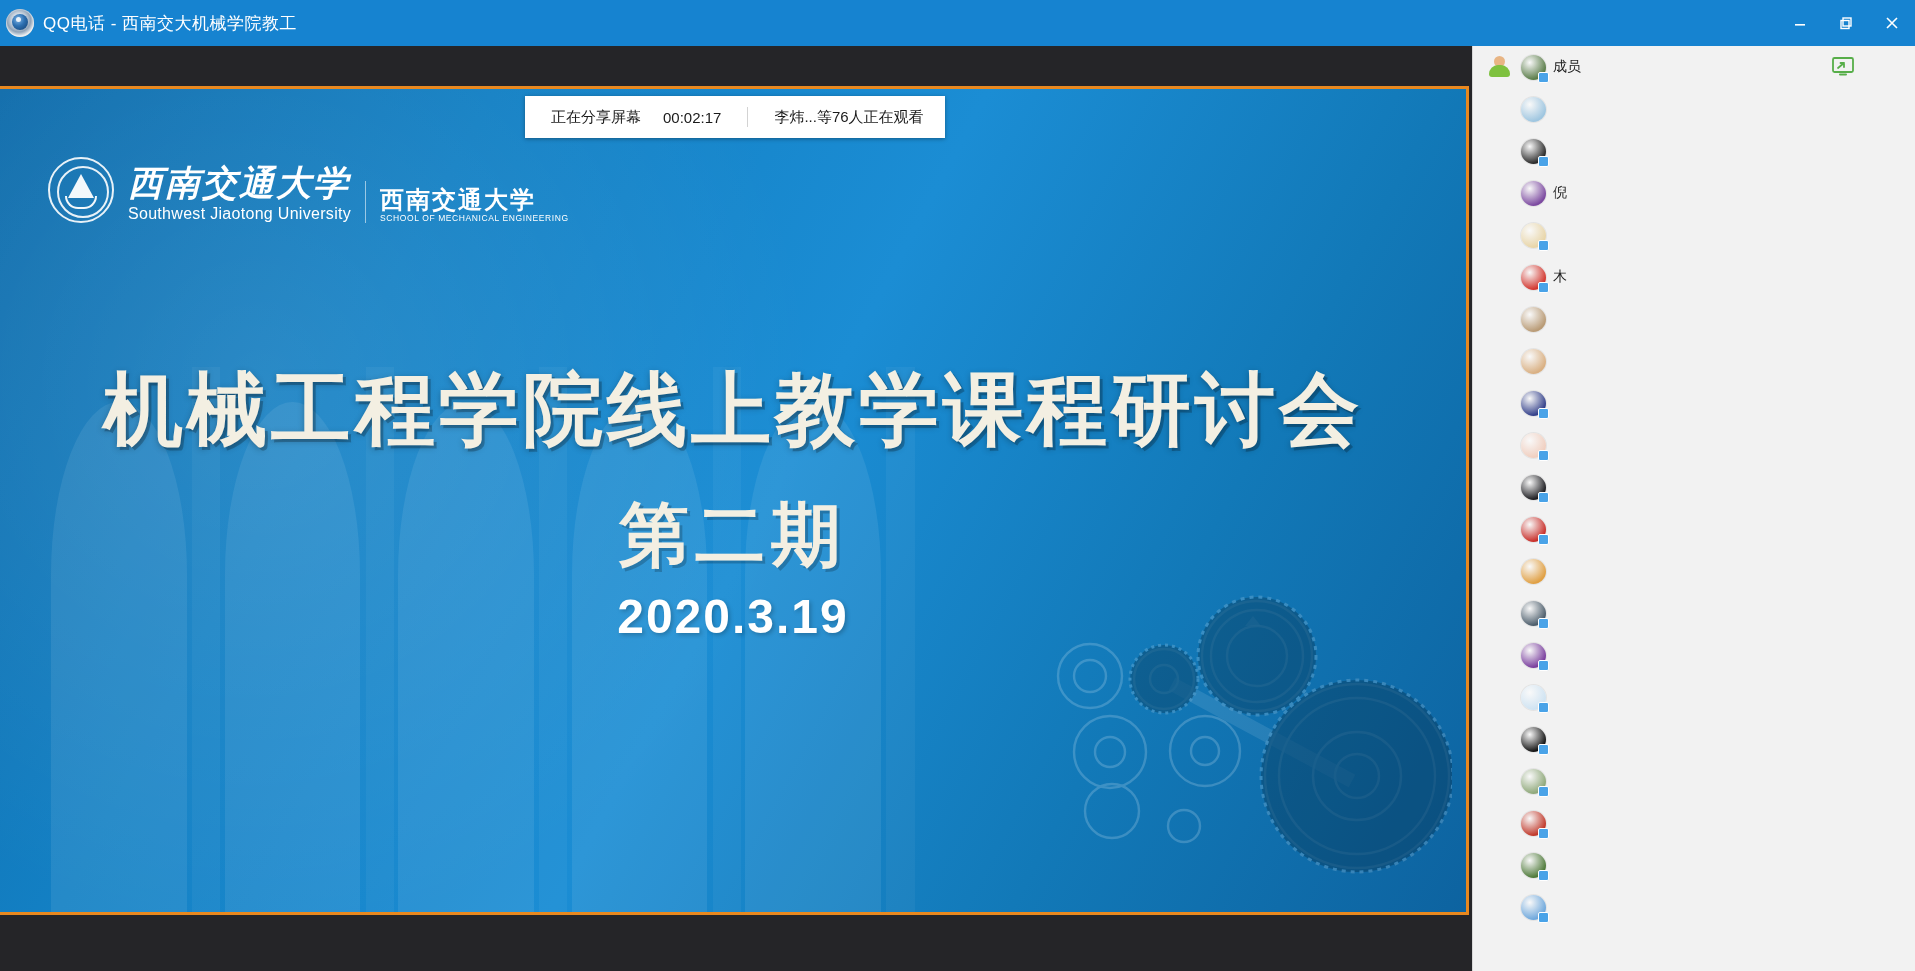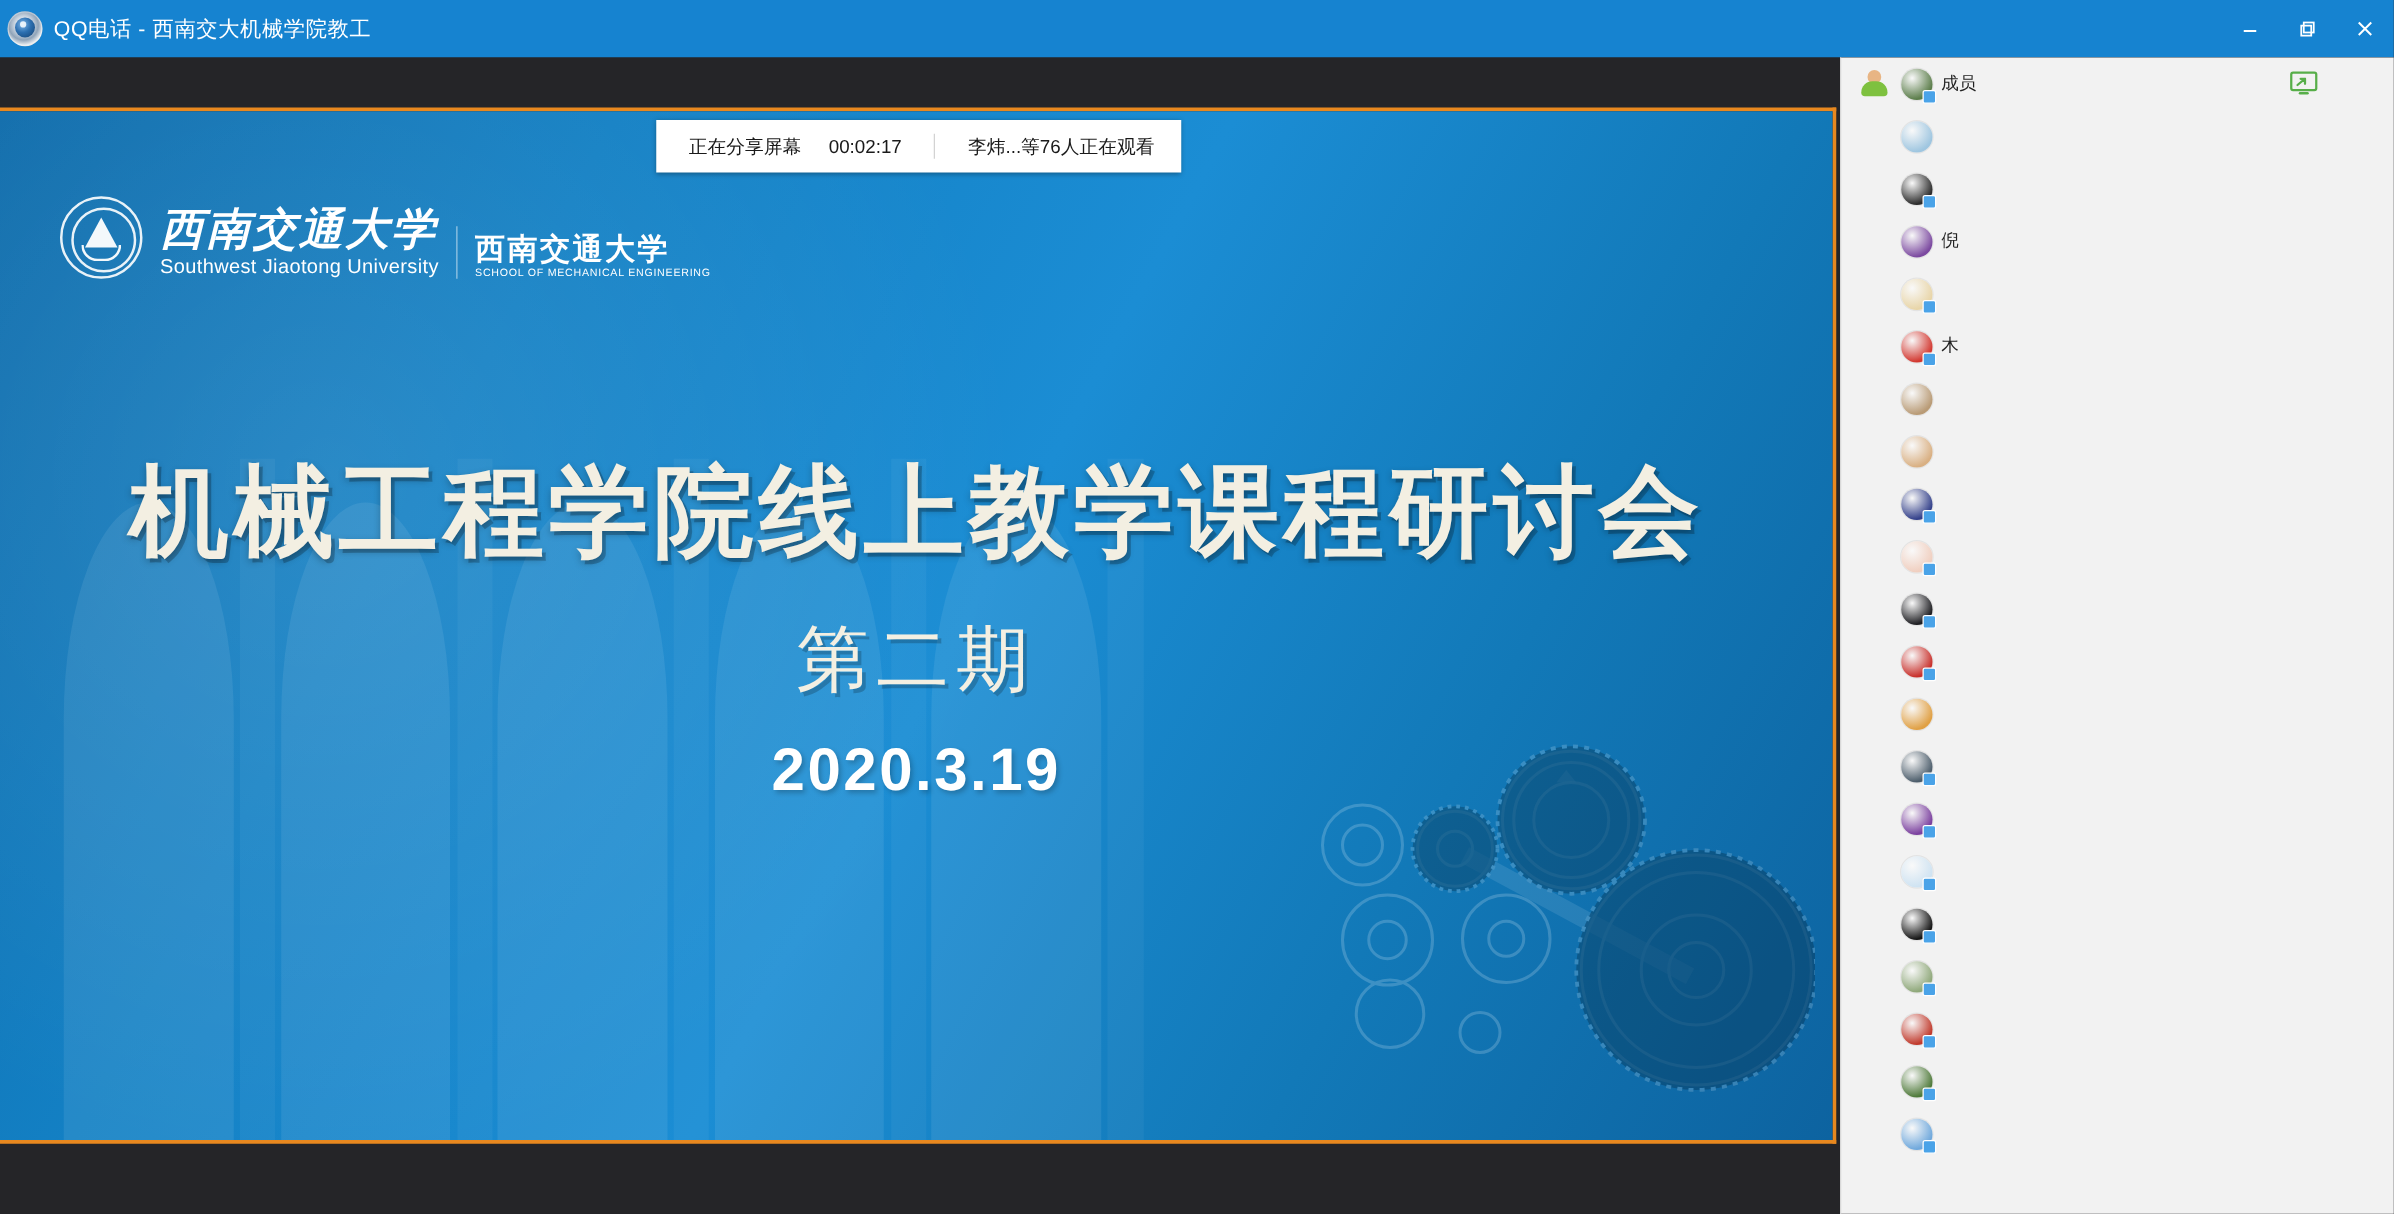--- a/index.html
+++ b/index.html
@@ -145,21 +145,21 @@
     text-align: center;
     font-family: "Liberation Sans", "DejaVu Sans", sans-serif;
     font-size: 80px; font-weight: bold; color: #f3efe2;
     letter-spacing: 4px;
     text-shadow: 3px 3px 0 rgba(0,0,0,.22), 0 2px 6px rgba(0,0,0,.25);
     white-space: nowrap;
   }
   .slide-sub {
     position: absolute; left: 0; right: 0; top: 400px;
     text-align: center;
-    font-size: 58px; font-weight: normal; color: #f3efe2;
+    font-size: 70px; font-weight: bold; color: #f3efe2;
     letter-spacing: 6px;
     text-shadow: 3px 3px 0 rgba(0,0,0,.20);
   }
   .slide-date {
     position: absolute; left: 0; right: 0; top: 500px;
     text-align: center;
     font-size: 48px; font-weight: bold; color: #ffffff;
     letter-spacing: 2px;
     text-shadow: 2px 2px 4px rgba(0,0,0,.22);
   }

